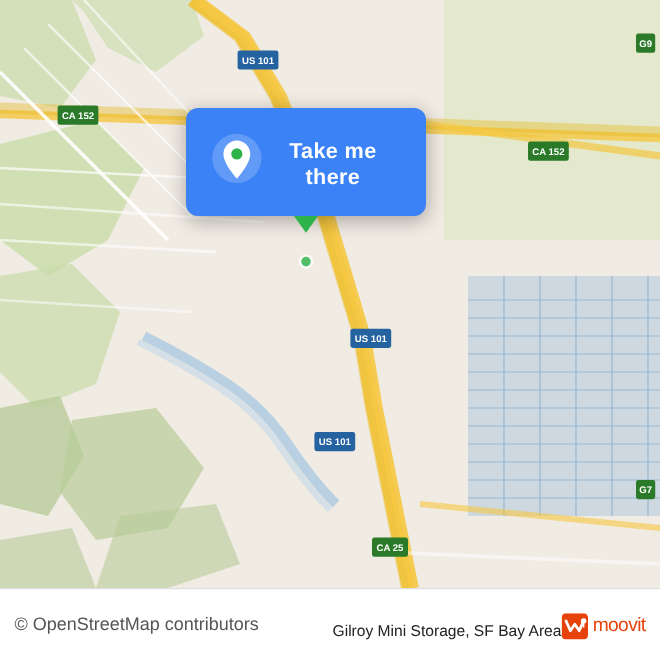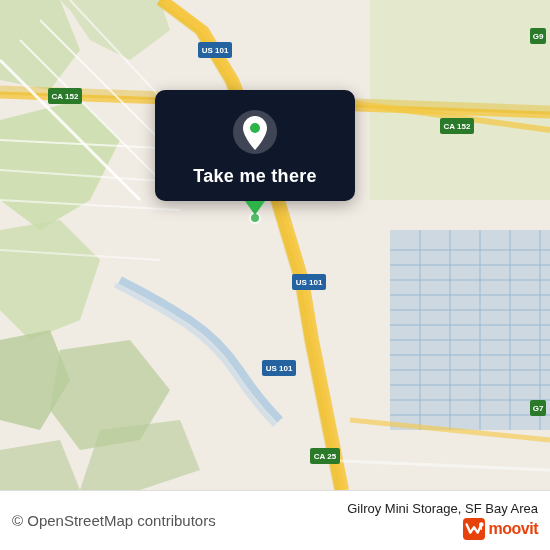--- a/index.html
+++ b/index.html
@@ -26,24 +26,23 @@
       top: 0; left: 0;
       width: 100%; height: 100%;
     }
 
     
     #popup-card {
       position: absolute;
       top: 90px;
       left: 155px;
       width: 200px;
-      background: #0f172a;
+      background: #3b82f6;
       border-radius: 10px;
       display: flex;
-      flex-direction: column;
       align-items: center;
       padding: 18px 20px 14px 20px;
       box-shadow: 0 4px 16px rgba(0,0,0,0.3);
       z-index: 10;
     }
 
     #popup-card::after {
       content: '';
       position: absolute;
       bottom: -14px;
@@ -80,21 +79,21 @@
       justify-content: space-between;
     }
 
     #attribution {
       font-size: 15px;
       color: #555;
     }
 
     #brand {
       display: flex;
-      flex-direction: column;
+      flex-direction: row;
       align-items: flex-end;
     }
 
     #location-name {
       font-size: 13px;
       color: #222;
       font-weight: 500;
     }
 
     #moovit-logo {
@@ -104,21 +103,21 @@
       margin-top: 2px;
     }
 
     #moovit-icon {
       width: 22px;
       height: 22px;
     }
 
     #moovit-text {
       font-size: 16px;
-      font-weight: bold;
+      font-weight: normal;
       color: #e8420c;
       letter-spacing: -0.5px;
     }
   </style>
 </head>
 <body>
 
 <div id="map-container">
 
   <svg id="map-svg" viewBox="0 0 550 490" xmlns="http://www.w3.org/2000/svg">

